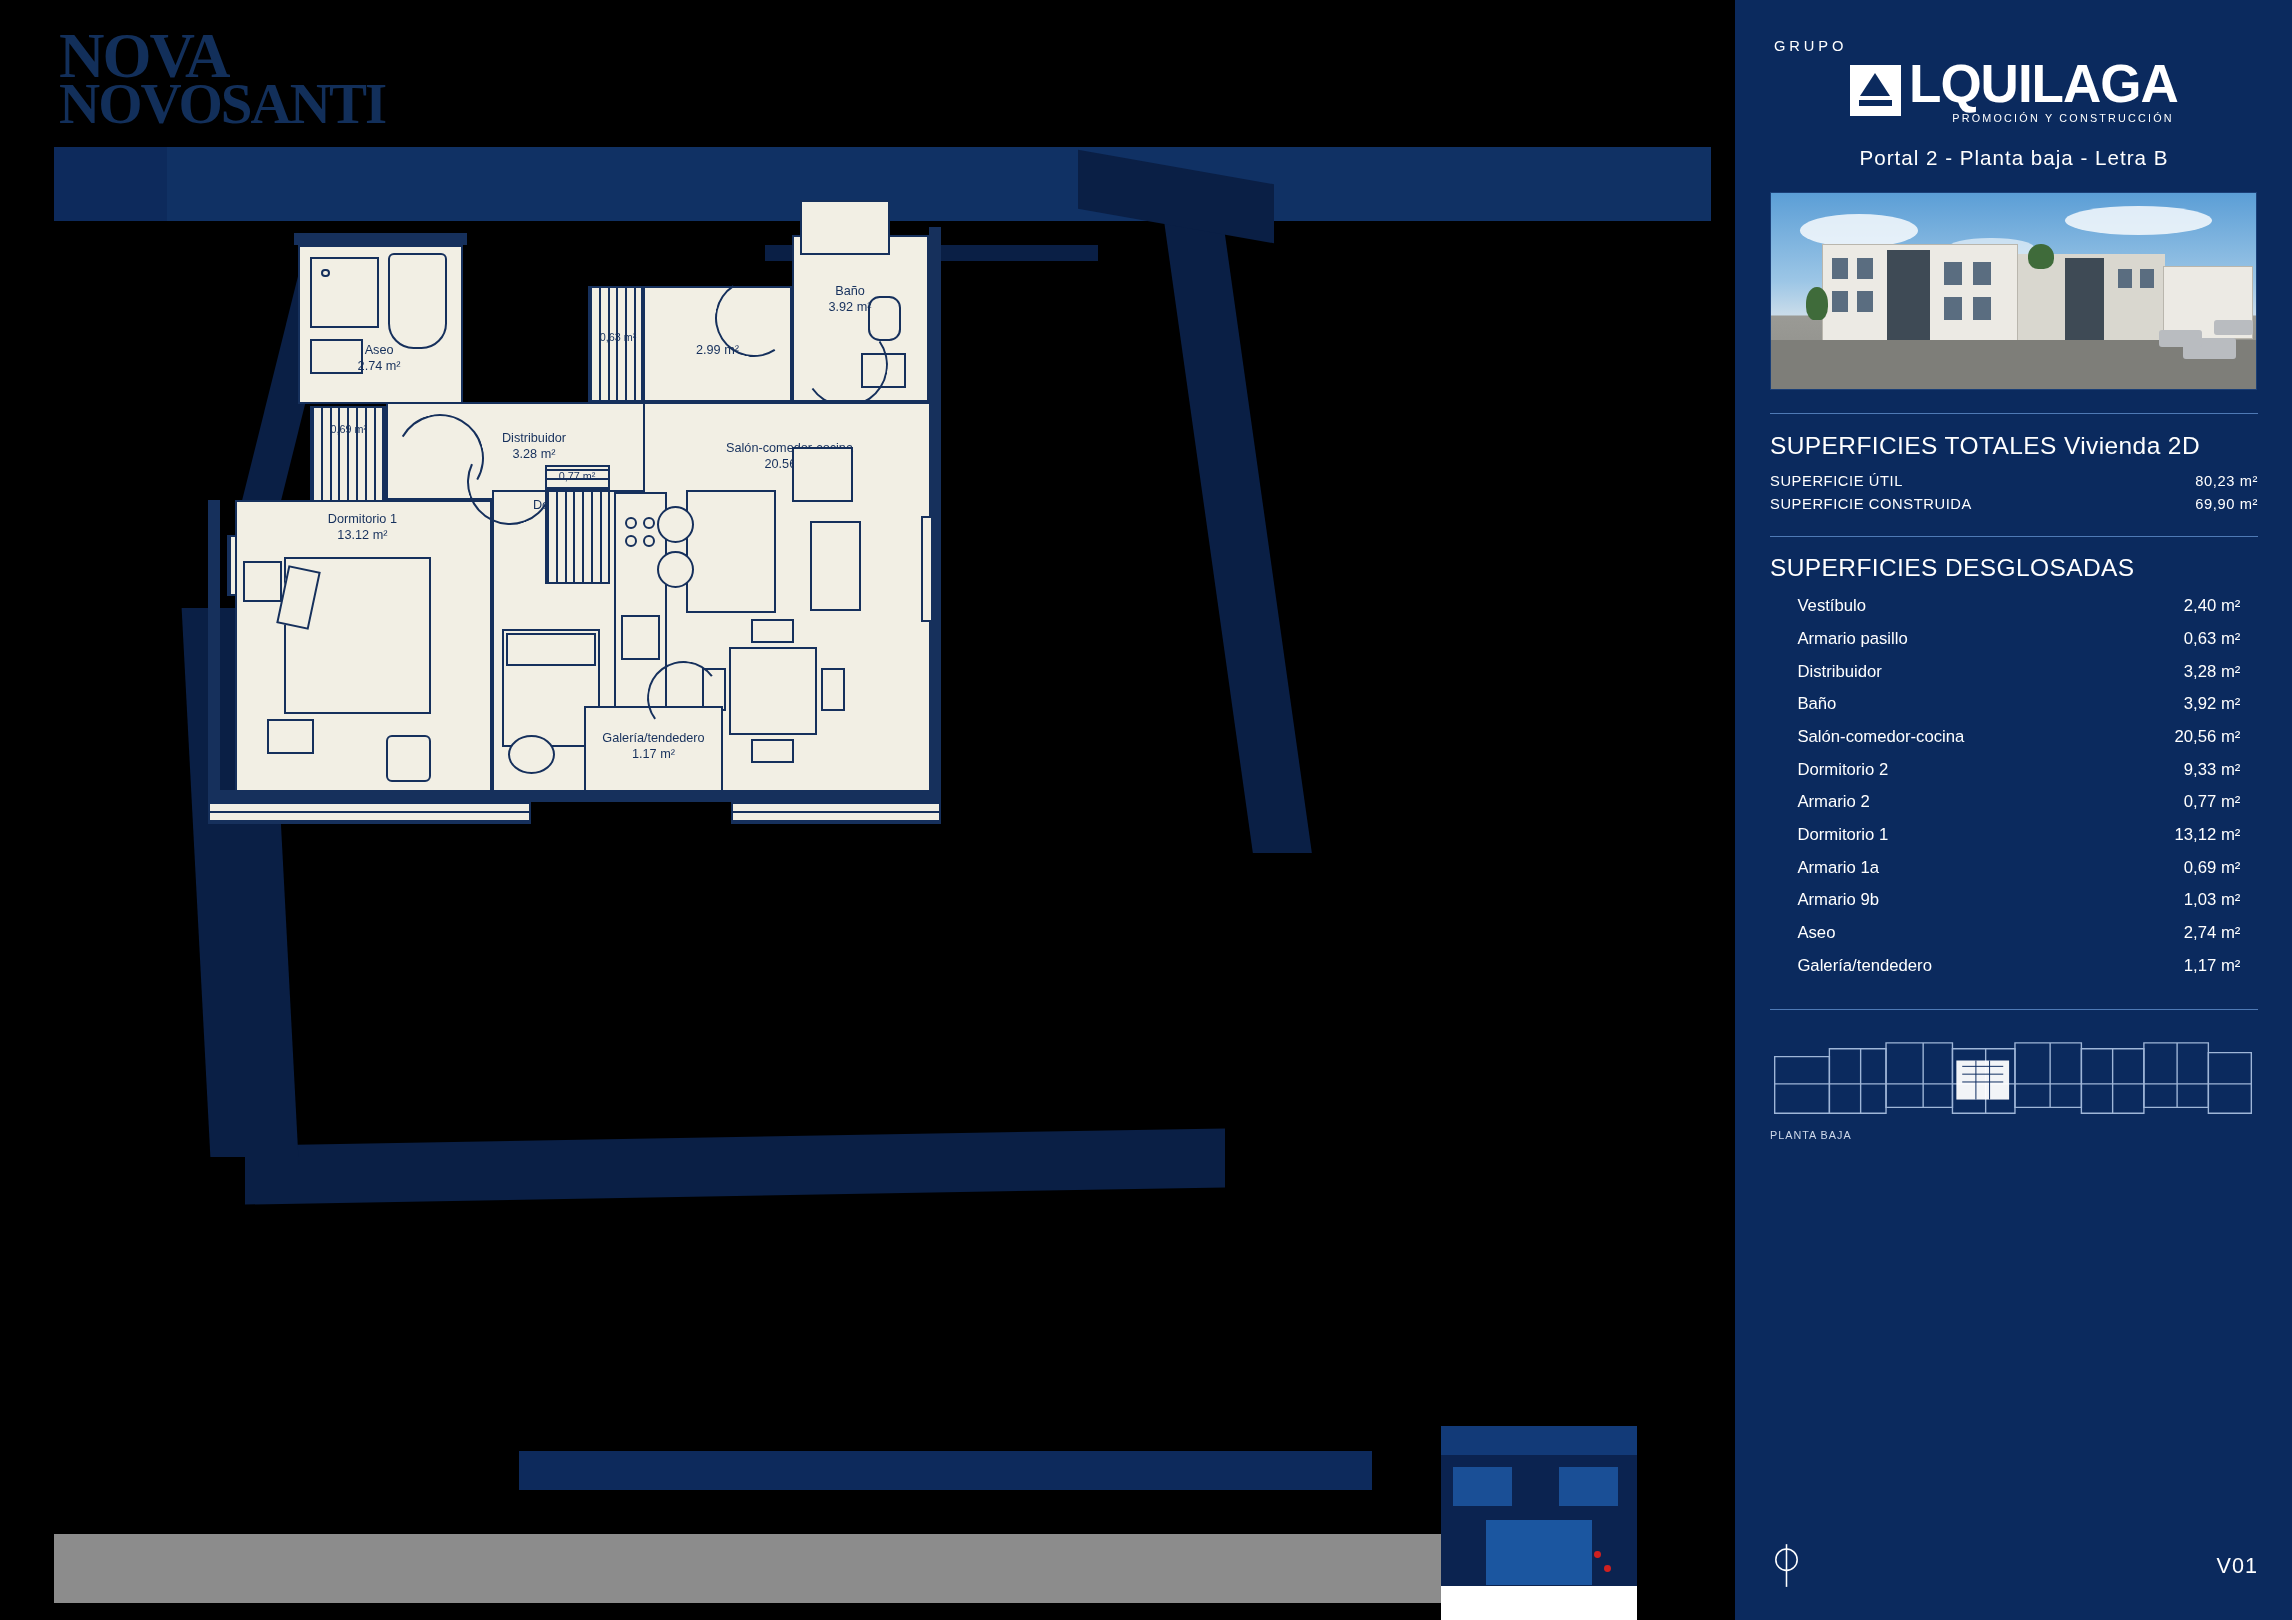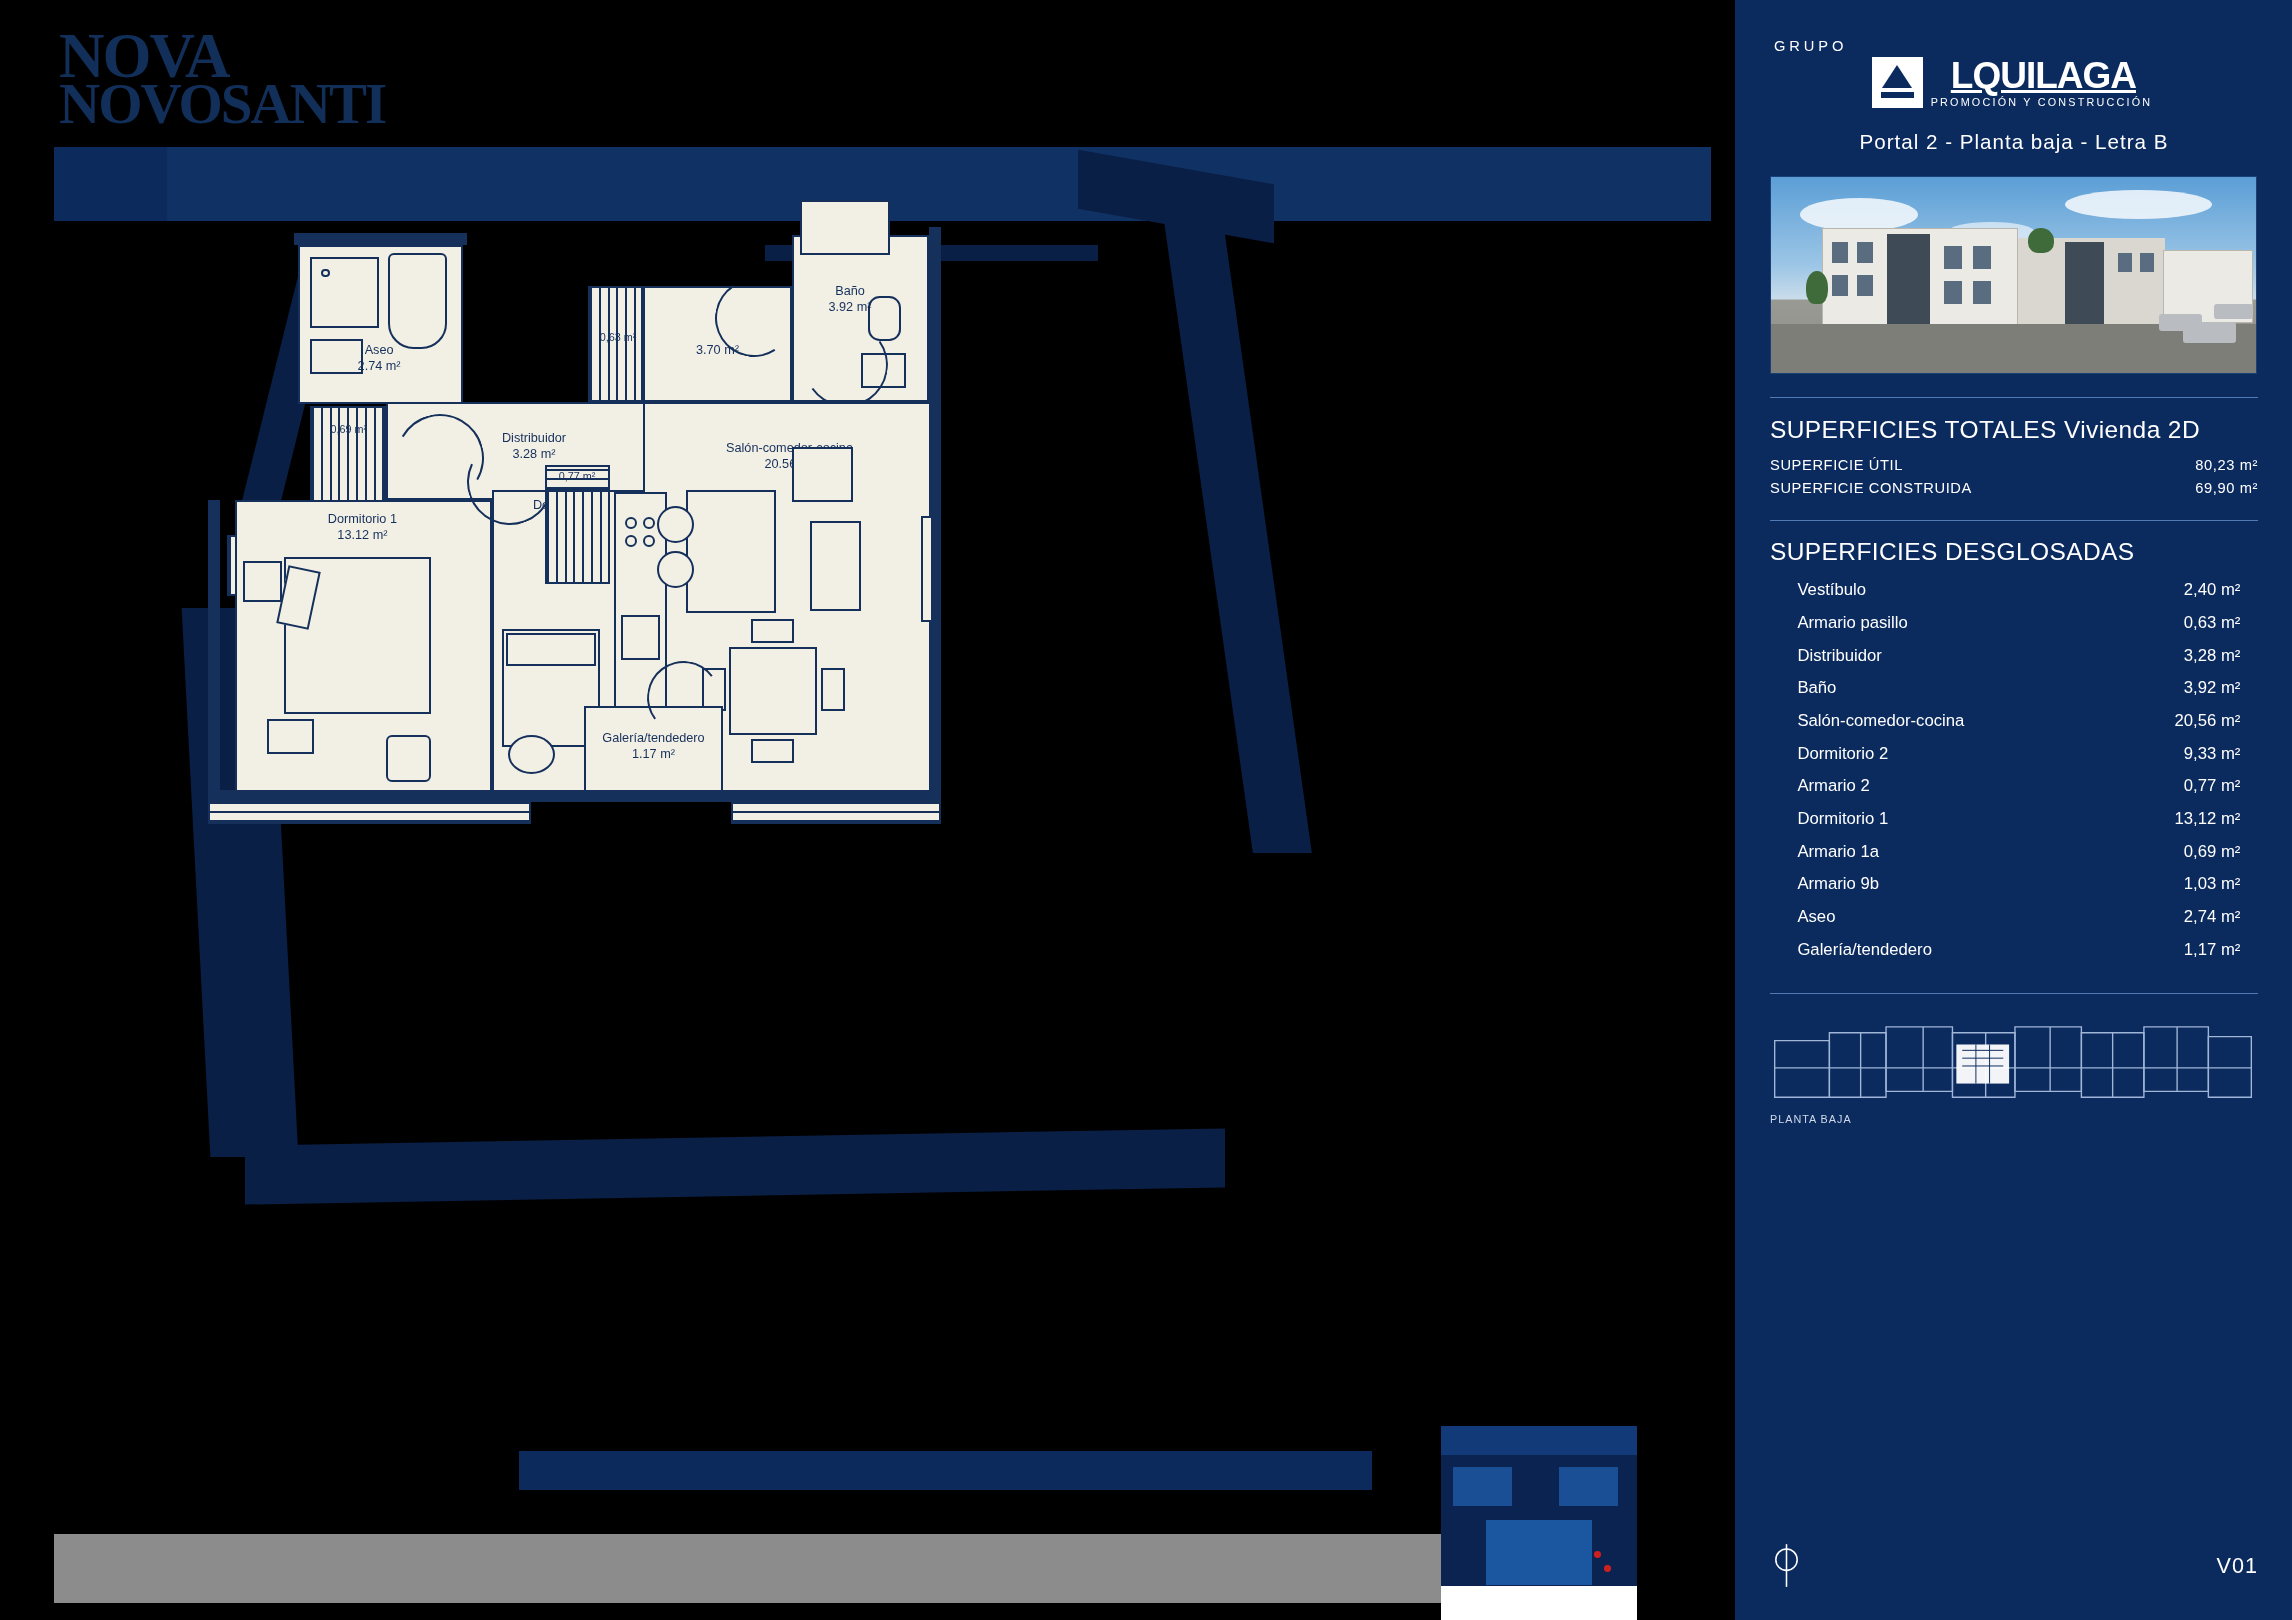--- a/index.html
+++ b/index.html
@@ -127,21 +127,21 @@
     width: 51px; height: 51px; background: #ffffff; position: relative; flex: 0 0 auto;
   }
   #logo-mark:after {
     content:""; position:absolute; left:8.8px; top:35px; width:33px; height:5.9px; background:#0b2a5e;
   }
   #logo-mark:before {
     content:""; position:absolute; left:9.8px; top:7.8px;
     border-left: 15.7px solid transparent; border-right: 15.7px solid transparent;
     border-bottom: 23.5px solid #0b2a5e;
   }
-  #logo-name { font-size: 37px; font-weight: 700; letter-spacing: -1px; line-height: 1; text-decoration: underline; }
+  #logo-name { font-size: 53px; font-weight: 700; letter-spacing: -1px; line-height: 1; }
   #logo-sub { font-size: 10.8px; letter-spacing: 2.2px; margin-top: 2.9px; text-align: right; padding-right: 3.9px; }
   #unit-title {
     text-align: center; font-size: 20.6px; letter-spacing: 1px; margin-top: 21.6px; color: #ffffff;
   }
 
   
   #render {
     margin-top: 21.6px;
     width: 487px; height: 198px;
     position: relative; overflow: hidden;
@@ -227,21 +227,21 @@
         <span class="a">1.03 m²</span>
       </div>
 
       <div class="hatch" style="left:294px; top:41px; width:55px; height:116px;"></div>
       <div class="lbl lbl-sm" style="left:280px;top:86px;width:88px;">
         <span class="a">0,63 m²</span>
       </div>
 
       <div class="room" style="left:349px; top:41px; width:149px; height:116px;"></div>
       <div class="lbl" style="left:359px;top:98px;width:129px;">
-        <span class="a">3.70 m²</span>
+        <span class="a">2.99 m²</span>
       </div>
       <div class="door-arc" style="left:421px;top:34px;width:78px;height:78px;transform:rotate(12deg);"></div>
 
       <div class="room" style="left:498px; top:-9.8px; width:137px; height:167px;"></div>
       <div class="furn" style="left:574px;top:51px;width:33px;height:45px;border-radius:11.8px;"></div>
       <div class="furn" style="left:567px;top:108px;width:45px;height:35px;"></div>
       <div class="furn" style="left:506px;top:-45px;width:90px;height:55px;"></div>
       <div class="lbl" style="left:502px;top:39px;width:108px;">
         <span class="a">Baño</span>
         <span class="a">3.92 m²</span>

